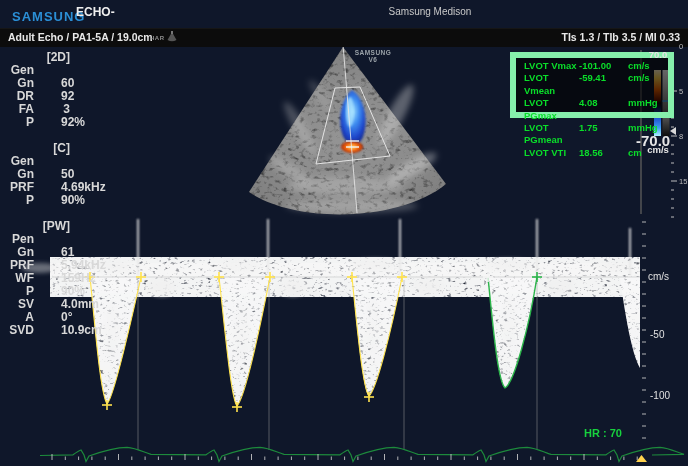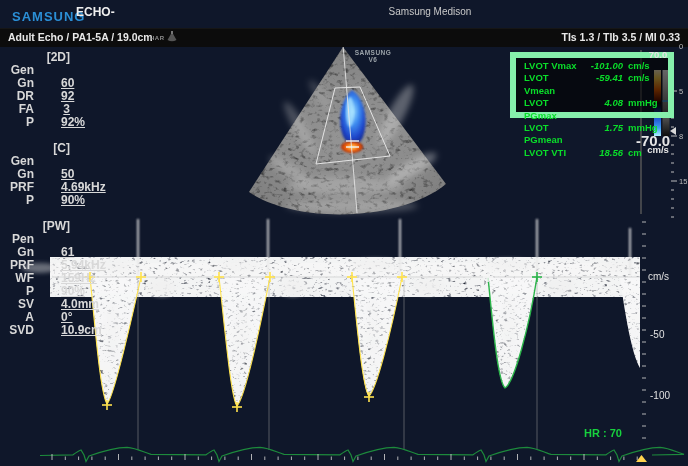--- a/index.html
+++ b/index.html
@@ -13,27 +13,27 @@
   .infobar{left:0;top:28px;width:688px;height:18px;background:#0c0c0c;border-top:1px solid #161616;}
   .preset{left:8px;top:31px;font-size:10.5px;font-weight:700;color:#e8e8e8;}
   .har{left:150px;top:35px;font-size:6px;font-weight:700;color:#8f8f8f;letter-spacing:.5px;}
   .probeicon{left:166px;top:31px;}
   .ti{right:8px;top:31px;font-size:10.5px;font-weight:700;color:#e8e8e8;}
   
   .sidebar{left:8px;top:51px;width:62px;font-size:12px;font-weight:700;color:#d8d8d8;line-height:13px;text-align:right;}
   .sb-section{margin-bottom:13px;}
   .sb-row{display:flex;gap:27px;}
   .sb-label{width:26px;flex:none;}
-  .sb-value{flex:1;text-decoration:underline;}
+  .sb-value{flex:1;}
   
   .results{left:474px;top:52px;width:164px;height:66px;border:6px solid #86efac;background:rgba(0,0,0,.6);
            box-sizing:border-box;padding:2px 6px 0 8px;font-size:9.5px;font-weight:700;color:#0ade2a;margin-left:36px;}
   .res-row{display:flex;line-height:12.4px;}
   .res-label{flex:1;}
-  .res-value{width:44px;text-align:right;font-style:italic;}
+  .res-value{width:44px;}
   .res-unit{width:34px;padding-left:5px;}
   
   .cb-max{left:640px;top:49px;width:36px;text-align:center;font-size:9.5px;font-weight:700;color:#e5e5e5;}
   .cb-min{left:636px;top:132px;width:40px;font-size:15px;font-weight:700;color:#e5e5e5;}
   .cb-unit{left:640px;top:144px;width:36px;text-align:center;font-size:9.5px;font-weight:700;color:#e5e5e5;}
   .depth-num{position:absolute;left:679px;font-size:7.5px;color:#bdbdbd;}
   
   .sp-unit{left:648px;top:271px;font-size:10px;color:#e0e0e0;}
   .sp-t1{left:650px;top:329px;font-size:10px;color:#e0e0e0;}
   .sp-t2{left:650px;top:390px;font-size:10px;color:#e0e0e0;}

